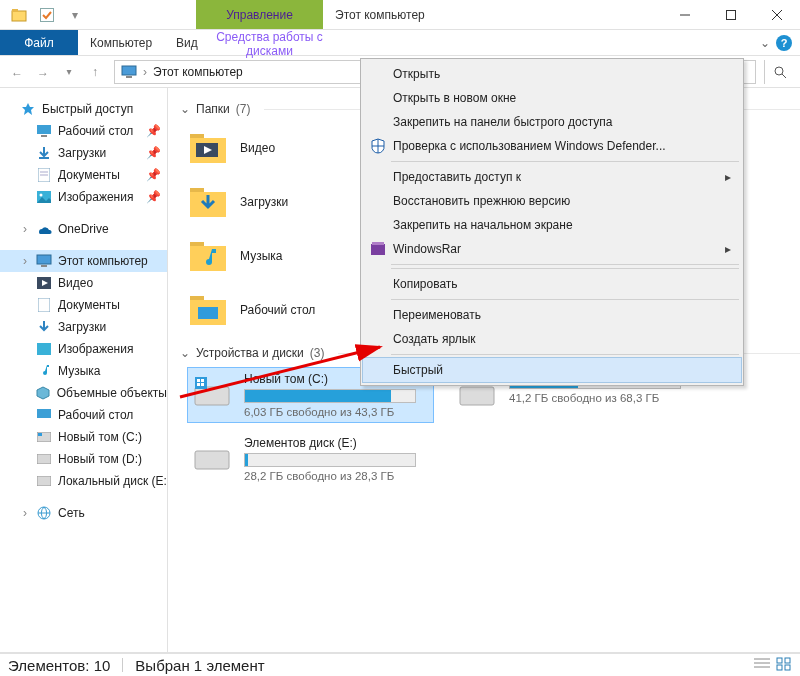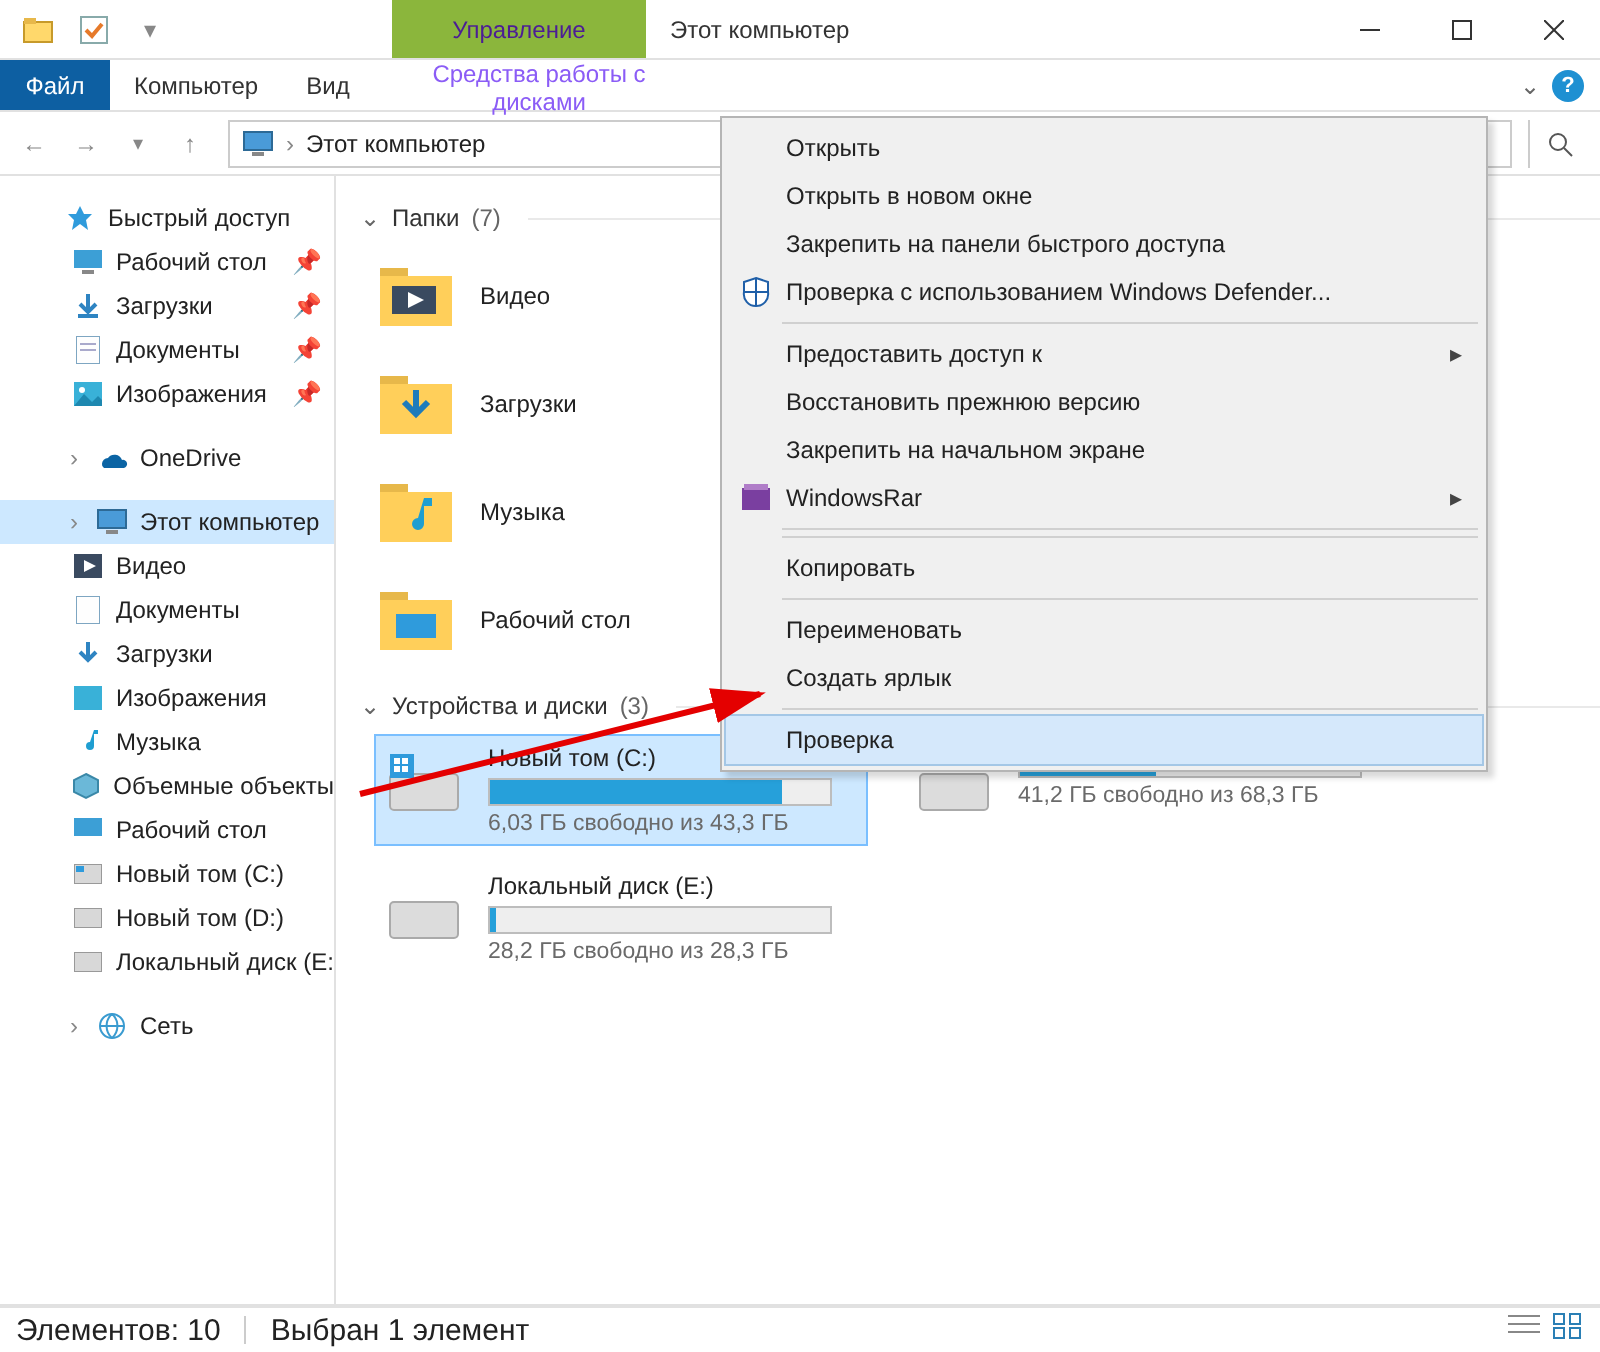--- a/index.html
+++ b/index.html
@@ -8,37 +8,37 @@
   .title-bar { height: 30px; display: flex; align-items: center; border-bottom: 1px solid #e1e1e1; }
   .title-left { display: flex; align-items: center; width: 196px; padding-left: 10px; gap: 10px; }
   .title-left .small-icon { width: 18px; height: 18px; display: inline-flex; align-items: center; justify-content: center; }
   .ribbon-context { width: 127px; background: #8bb63c; color: #4c1d95; display: flex; align-items: center; justify-content: center; height: 100%; }
   .title-text { padding-left: 12px; color: #333; }
   .title-spacer { flex: 1; }
   .win-ctrl { display: flex; height: 100%; }
   .win-ctrl div { width: 46px; display: flex; align-items: center; justify-content: center; color: #444; }
   
   .ribbon-tabs { height: 26px; border-bottom: 1px solid #e1e1e1; display: flex; align-items: stretch; position: relative; }
-  .file-tab { width: 55px; background: #0d5fa2; color: #fff; display: flex; align-items: center; justify-content: center; font-size: 12px; }
+  .file-tab { width: 78px; background: #0d5fa2; color: #fff; display: flex; align-items: center; justify-content: center; font-size: 12px; }
   .tab { padding: 0 12px; display: flex; align-items: center; color: #333; }
   .ribbon-context-tab { position: absolute; left: 195px; width: 149px; text-align: center; color: #8b5cf6; display: flex; align-items: center; justify-content: center; }
   .ribbon-right { position: absolute; right: 8px; display: flex; align-items: center; height: 100%; gap: 6px; }
   .help-chevron { color:#666; }
   .help-icon { width:16px;height:16px;border-radius:50%;background:#1e90d2;color:#fff;font-weight:bold;font-size:11px;display:flex;align-items:center;justify-content:center; }
   
   .nav-row { height: 32px; display: flex; align-items: center; padding: 0 6px; gap: 4px; border-bottom: 1px solid #e1e1e1;}
   .nav-arrow { width: 22px; height: 22px; display: flex; align-items: center; justify-content: center; color: #888; }
   .addr-field { flex: 1; border: 1px solid #ccc; height: 24px; display: flex; align-items: center; padding: 0 6px; gap: 6px; margin-left: 4px; margin-right: 4px; }
   .addr-icon { width:16px;height:16px;display:flex;align-items:center;justify-content:center; }
   .search-field { width: 30px; border-left: 1px solid #ccc; height: 24px; display: flex; align-items: center; justify-content: center; color:#555; }
   
   .body-row { display: flex; height: calc(676px - 30px - 26px - 32px - 24px); }
   
   .sidebar { width: 168px; border-right: 1px solid #e1e1e1; overflow: hidden; font-size: 12px; padding-top: 10px;}
-  .tree-item { display: flex; align-items: center; height: 22px; padding-left: 32px; gap: 6px; white-space: nowrap; }
+  .tree-item { display: flex; align-items: center; height: 22px; padding-left: 20px; gap: 6px; white-space: nowrap; }
   .tree-item.child { padding-left: 36px; }
   .tree-item.selected { background: #cde8ff; }
   .caret { width: 10px; color:#888; display:inline-flex; justify-content:center; }
   .ticon { width:16px; height:16px; display:inline-flex; align-items:center; justify-content:center; }
   .sidebar-sep { height: 10px; }
   
   .content { flex: 1; overflow: hidden; position: relative; padding-left: 12px; padding-top: 12px; }
   .group-hdr { display: flex; align-items: center; gap: 6px; color: #333; padding: 2px 0 8px 0; }
   .group-hdr .caret { color:#666; }
   .group-count { color:#666; }
@@ -418,21 +418,21 @@
           <span class="drive-sub">41,2 ГБ свободно из 68,3 ГБ</span>
         </div>
       </div>
       <div class="drive-tile">
         <span class="drive-icon">
           <svg width="40" height="34">
               <rect x="3" y="12" width="34" height="18" rx="2" fill="#dcdcdc" stroke="#aaa"></rect>
             </svg>
         </span>
         <div class="drive-info">
-          <span class="drive-name">Локальный диск (E:)</span>
+          <span class="drive-name">Элементов диск (E:)</span>
           <div class="drive-bar">
               <div class="drive-bar-fill" id="bar-e" style="width: 2%;"></div>
             </div>
           <span class="drive-sub">28,2 ГБ свободно из 28,3 ГБ</span>
         </div>
       </div>
     </div>
   </div>
 </div>
 
@@ -503,21 +503,21 @@
     </div>
   <div class="cm-sep"></div>
   <div class="cm-item">
       <span>Переименовать</span>
     </div>
   <div class="cm-item">
       <span>Создать ярлык</span>
     </div>
   <div class="cm-sep"></div>
   <div class="cm-item hover">
-      <span>Проверка</span>
+      <span>Быстрый</span>
     </div>
 </div>
 
 <svg class="red-arrow" width="230" height="70">
   <defs>
       <marker id="ah" markerWidth="10" markerHeight="10" refX="8" refY="3" orient="auto">
         <path d="M0,0 L9,3 L0,6 Z" fill="#e40000"></path>
       </marker>
     </defs>
   <line x1="10" y1="60" x2="210" y2="10" stroke="#e40000" stroke-width="3" marker-end="url(#ah)"></line>

